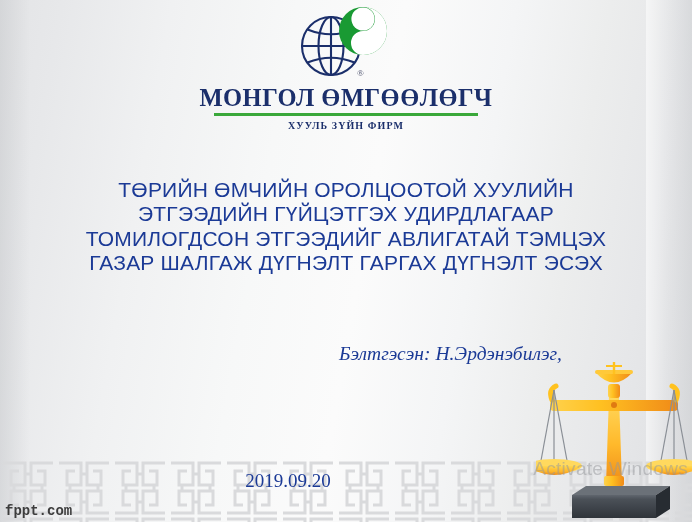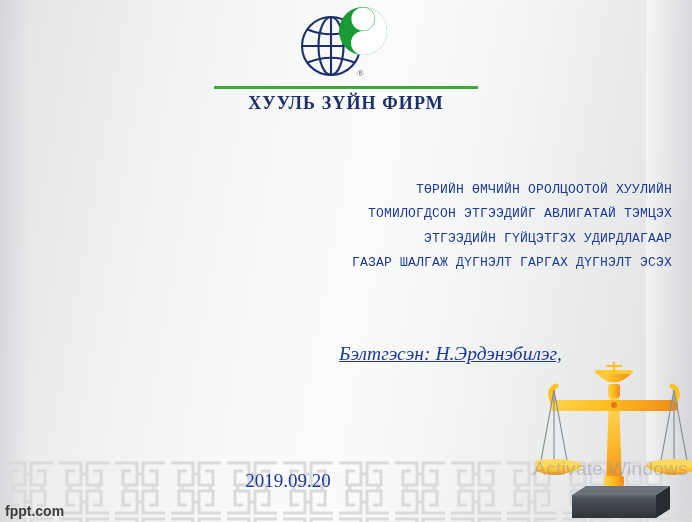--- a/index.html
+++ b/index.html
@@ -77,56 +77,56 @@
   }
   .logo-rule {
     width: 264px;
     height: 3px;
     background: #3aa83a;
     margin: 2px auto 0 auto;
   }
   .logo-sub {
     font-family: "Liberation Serif", serif;
     font-weight: bold;
-    font-size: 18px;
+    font-size: 10px;
     letter-spacing: 1.1px;
     color: #1b2f6b;
     margin-top: 4px;
     white-space: nowrap;
   }
 
   
   .title {
     position: absolute;
     top: 178px;
     left: 20px;
     width: 652px;
-    text-align: right;
-    font-family: Liberation Mono, monospace;
-    font-size: 13px;
+    text-align: center;
+    font-family: Liberation Sans, sans-serif;
+    font-size: 21px;
     line-height: 24.3px;
     color: #1b3a96;
     letter-spacing: 0.2px;
   }
   .title .tline { display: block; white-space: nowrap; }
 
   
   .presenter {
     position: absolute;
     top: 340px;
     left: 150px;
     width: 412px;
     text-align: right;
     font-family: "Liberation Serif", serif;
     font-style: italic;
     font-size: 19.5px;
     line-height: 28px;
     color: #1b3a96;
   }
-  .presenter .pline { display: block; white-space: nowrap; text-decoration: underline; }
+  .presenter .pline { display: block; white-space: nowrap; }
   .presenter .pline.second { padding-right: 8px; }
 
   
   .date {
     position: absolute;
     top: 470px;
     left: 0;
     width: 576px;
     text-align: center;
     font-family: "Liberation Serif", serif;
@@ -156,21 +156,21 @@
     height: 166px;
     z-index: 4;
   }
   .scales svg { display: block; }
 
   
   .fppt {
     position: absolute;
     left: 5px;
     bottom: 3px;
-    font-family: Liberation Sans, sans-serif;
+    font-family: Liberation Mono, monospace;
     font-weight: bold;
     font-size: 14px;
     color: #3d3d3d;
     z-index: 8;
   }
   .activate-wm {
     position: absolute;
     right: 4px;
     bottom: 42px;
     font-family: "Liberation Sans", sans-serif;
@@ -206,28 +206,29 @@
           <path d="M82 1
                    A24 24 0 0 1 82 49
                    A12 12 0 0 1 82 25
                    A12 12 0 0 0 82 1 Z" fill="#ffffff"></path>
           <circle cx="82" cy="13" r="11.6" fill="#ffffff"></circle>
         </g>
         <text x="76" y="70" font-family="Liberation Serif, serif" font-size="9" fill="#4a4f6b">®</text>
       </svg>
     </div>
 
+    <div class="logo-name">МОНГОЛ ӨМГӨӨЛӨГЧ</div>
     <div class="logo-rule"></div>
     <div class="logo-sub">ХУУЛЬ ЗҮЙН ФИРМ</div>
   </div>
 
   <div class="title">
     <span class="tline">ТӨРИЙН ӨМЧИЙН ОРОЛЦООТОЙ ХУУЛИЙН</span>
+    <span class="tline">ЭТГЭЭДИЙН ГҮЙЦЭТГЭХ УДИРДЛАГААР</span>
     <span class="tline">ТОМИЛОГДСОН ЭТГЭЭДИЙГ АВЛИГАТАЙ ТЭМЦЭХ</span>
-    <span class="tline">ЭТГЭЭДИЙН ГҮЙЦЭТГЭХ УДИРДЛАГААР</span>
     <span class="tline">ГАЗАР ШАЛГАЖ ДҮГНЭЛТ ГАРГАХ ДҮГНЭЛТ ЭСЭХ</span>
   </div>
 
   <div class="presenter">
     <span class="pline">Бэлтгэсэн: Н.Эрдэнэбилэг,</span>
   </div>
 
   <div class="pattern-band">
     <svg width="692" height="62" viewBox="0 0 692 62" xmlns="http://www.w3.org/2000/svg">
       <defs>

